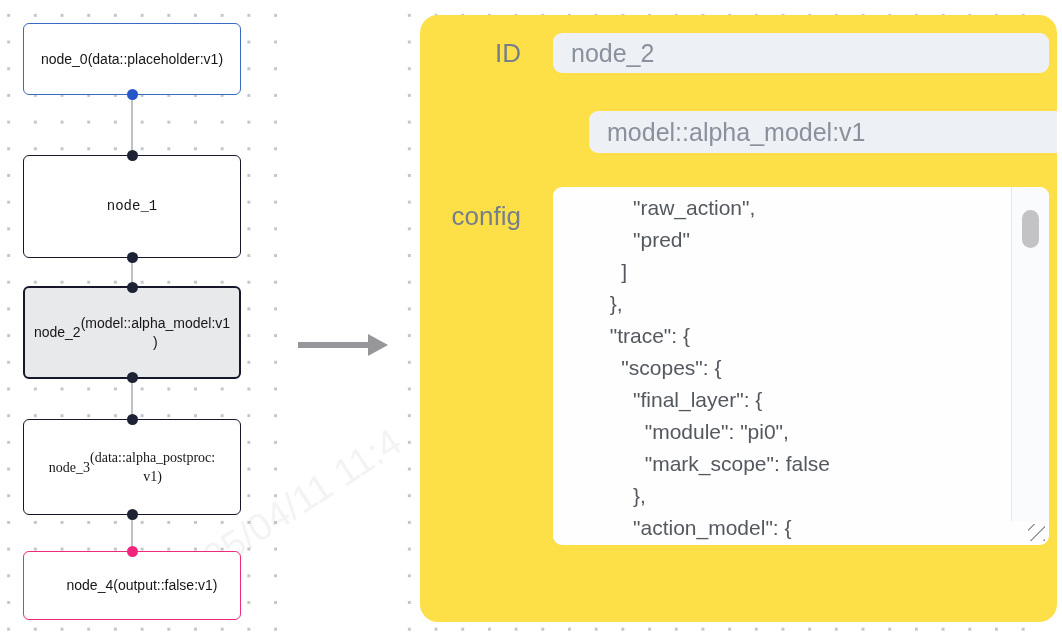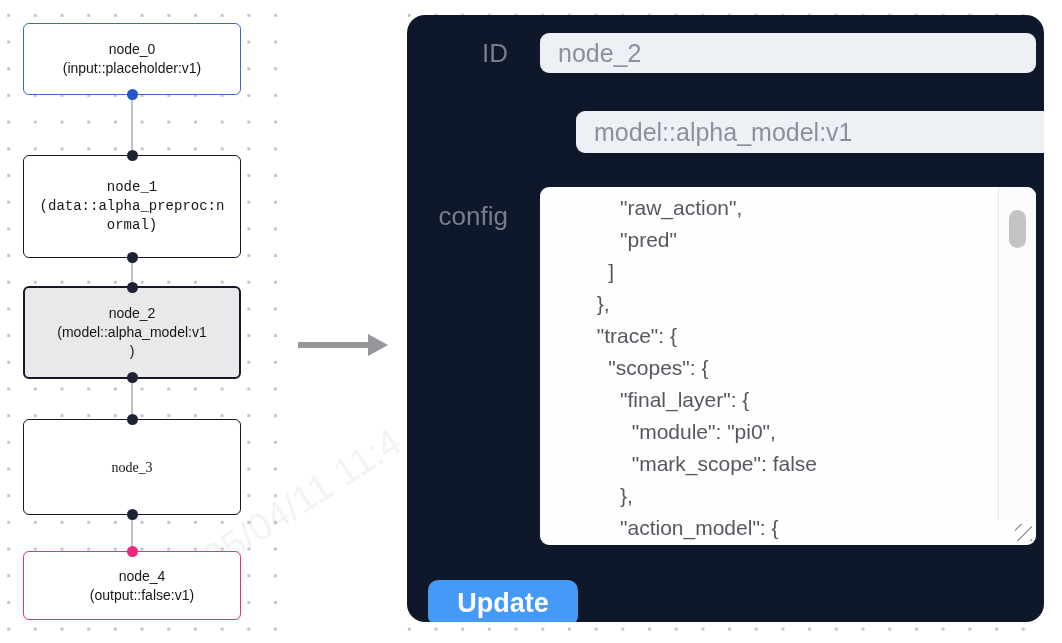--- a/index.html
+++ b/index.html
@@ -17,21 +17,21 @@
   
   .wm { position:absolute; font-size:38px; color:#1a2433; opacity:0.05;
         transform:rotate(-33deg); white-space:nowrap; pointer-events:none; }
   .wm1 { left:700px; top:235px; }
   .wm2 { left:150px; top:490px; }
   .wm3 { left:430px; top:390px; opacity:0.035; }
 
   
   .node { position:absolute; left:23px; width:218px; background:#ffffff;
           border:1.5px solid #17172b; border-radius:6px;
-          display:flex; flex-direction:column; align-items:center; justify-content:center;
+          display:flex; flex-direction:row; align-items:center; justify-content:center;
           text-align:center; color:#161616; }
   .node-title { font-size:14px; line-height:19px; }
   .node-sub   { font-size:14px; line-height:19px; white-space:pre-line; }
   .node-input    { border-color:#3a6bc4; }
   .node-selected { border-width:2px; background:#e8e9eb; }
   .node-output   { border-color:#ee2a7b; }
 
   .handle { position:absolute; left:50%; width:11px; height:11px; margin-left:-5.5px;
             border-radius:50%; background:#1e2235; }
   .handle-top    { top:-6px; }
@@ -43,22 +43,22 @@
 
   
   .annot-label { position:absolute; left:296px; top:297px; font-size:32px; color:#141414;
                  letter-spacing:1px; }
   .arrow-shaft { position:absolute; left:298px; top:342px; width:72px; height:6px; background:#97979b; }
   .arrow-head  { position:absolute; left:368px; top:334px; width:0; height:0;
                  border-top:11px solid transparent; border-bottom:11px solid transparent;
                  border-left:20px solid #97979b; }
 
   
-  .panel { position:absolute; left:407px; top:15px; width:637px; height:607px;
-           background:#0f172a; border-radius:18px; overflow:hidden; }
+  .panel { position:absolute; left:420px; top:15px; width:637px; height:607px;
+           background:#fde047; border-radius:18px; overflow:hidden; }
   .plabel { position:absolute; left:0; width:101px; text-align:right; color:#767e8c;
             font-size:26px; }
   .plabel-id     { top:18px;  height:40px; line-height:40px; }
   .plabel-type   { top:96px;  height:42px; line-height:42px; }
   .plabel-config { top:186px; height:30px; line-height:30px;text-align:right; }
   .pinput { position:absolute; left:133px; width:496px; background:#edf0f5; border:none;
             border-radius:9px; font-family:"Liberation Sans", sans-serif;
             font-size:25px; color:#8a919c; padding:0 18px; outline:none; }
   .pinput-id   { top:18px; height:40px; }
   .pinput-type { top:96px; height:42px;margin-left:36px; }
@@ -94,42 +94,42 @@
 
   <div>
 
     <div class="edge" style="top:95px;  height:61px;"></div>
     <div class="edge" style="top:247px; height:40px;"></div>
     <div class="edge" style="top:379px; height:41px;"></div>
     <div class="edge" style="top:511px; height:41px;"></div>
 
     <div class="node node-input" style="top:23px; height:72px;">
       <div class="node-title">node_0</div>
-      <div class="node-sub">(input::placeholder:v1)</div>
+      <div class="node-sub">(data::placeholder:v1)</div>
       <span class="handle handle-bottom handle-blue"></span>
     </div>
 
     <div class="node" style="top:155px; height:103px;font-family:Liberation Mono, monospace;">
       <div class="node-title">node_1</div>
-      <div class="node-sub">(data::alpha_preproc:n
-ormal)</div>
       <span class="handle handle-top"></span>
       <span class="handle handle-bottom"></span>
     </div>
 
     <div class="node node-selected" style="top:286px; height:93px;">
       <div class="node-title">node_2</div>
       <div class="node-sub">(model::alpha_model:v1
 )</div>
       <span class="handle handle-top"></span>
       <span class="handle handle-bottom"></span>
     </div>
 
     <div class="node" style="top:419px; height:96px;font-family:Liberation Serif, serif;">
       <div class="node-title">node_3</div>
+      <div class="node-sub">(data::alpha_postproc:
+v1)</div>
       <span class="handle handle-top"></span>
       <span class="handle handle-bottom"></span>
     </div>
 
     <div class="node node-output" style="top:551px; height:69px;padding-left:20px;">
       <div class="node-title">node_4</div>
       <div class="node-sub">(output::false:v1)</div>
       <span class="handle handle-top handle-pink"></span>
     </div>
   </div>
@@ -155,16 +155,15 @@
               "module": "pi0",
               "mark_scope": false
             },
             "action_model": {</div>
       <div class="track">
         <div class="thumb"></div>
       </div>
       <div class="grip"></div>
     </div>
 
-    <button class="update-btn">Update</button>
   </div>
 
 </div>
 
 </body></html>

